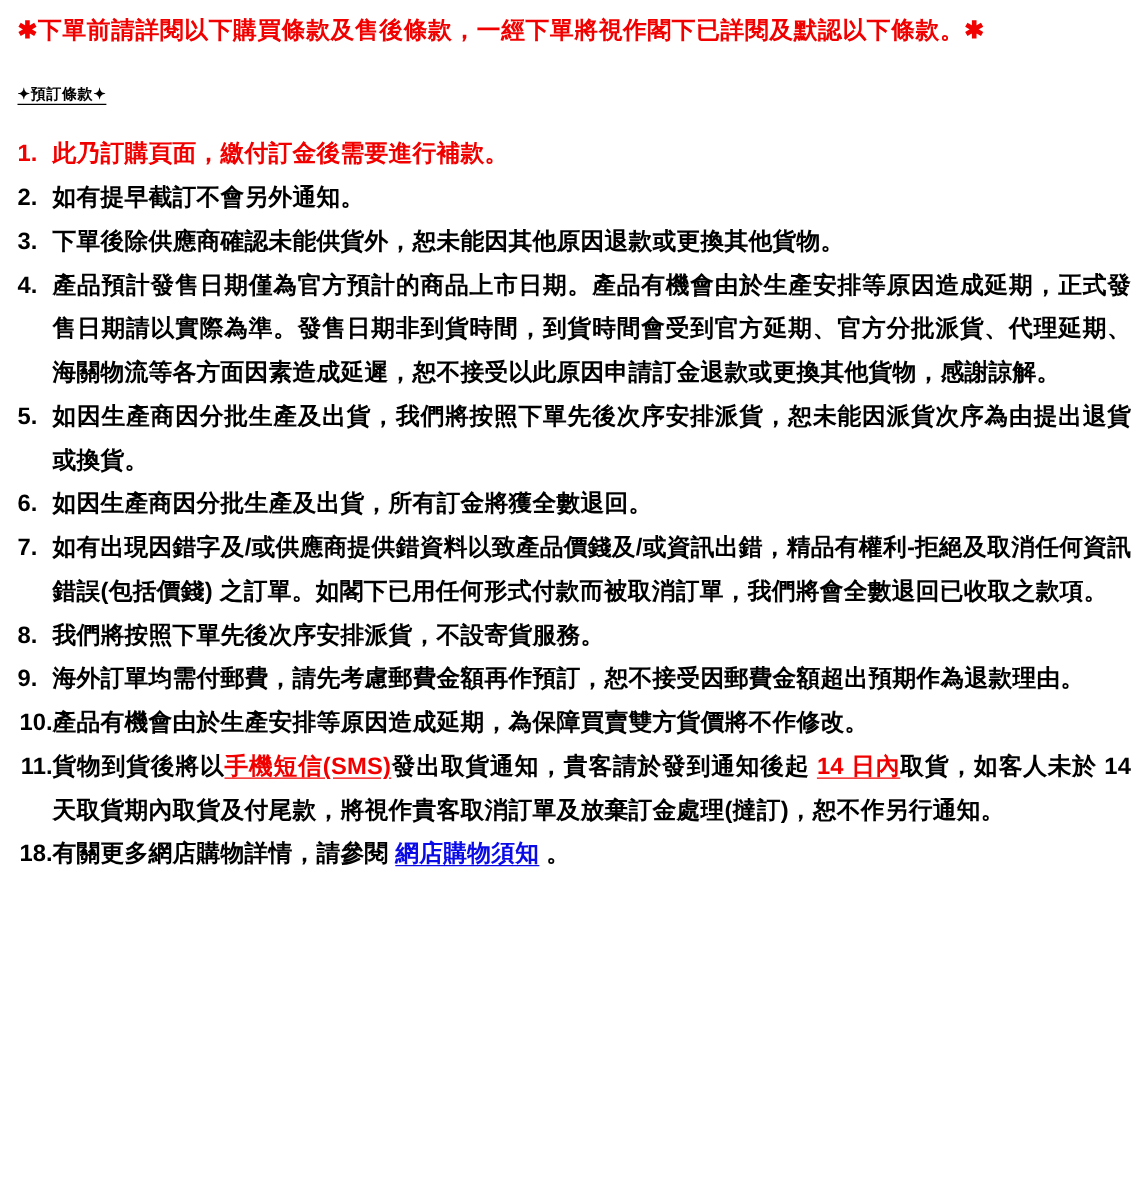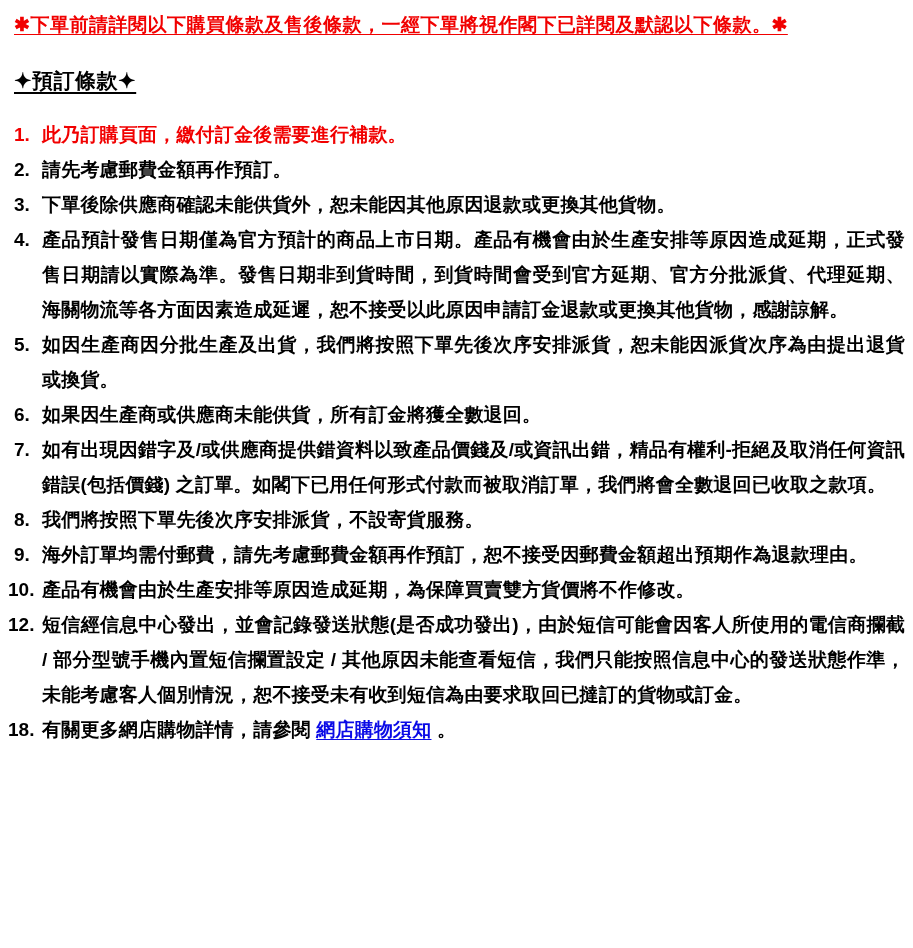--- a/index.html
+++ b/index.html
@@ -10,49 +10,48 @@
     font-family: "Liberation Sans", sans-serif;
     font-weight: 700;
     color: #000000;
   }
   .doc { padding: 12px 0 16px 0; }
 
   .notice {
     font-size: 19px;
     line-height: 25px;
     color: var(--red, #f10000);
-    text-decoration: underline;
     text-underline-offset: 3px;
     margin: 0 14px 0 14px;
     letter-spacing: 0.5px;
   }
 
   .section-title {
     display: inline-block;
-    font-size: 21px;
+    font-size: 12px;
     margin: 30px 0 0 14px;
     text-decoration: underline;
     text-underline-offset: 4px;
     letter-spacing: 0.5px;
   }
 
   .terms { margin-top: 22px; }
 
   .term-item {
     display: flex;
     align-items: flex-start;
     font-size: 19px;
     line-height: 35px;
   }
   .num {
     flex: 0 0 42px;
     padding-left: 14px;
     white-space: nowrap;
   }
-  .term-item.wide .num { padding-left: 8px; }
+  .term-item.wide .num { padding-left: 8px; text-align: right; }
   .txt {
     flex: 1;
     text-align: justify;
     padding-right: 8px;
     letter-spacing: 0.2px;
   }
   .term-item.red { color: var(--red, #f10000); }
 
   .red-u {
     color: var(--red, #f10000);
@@ -73,56 +72,56 @@
 
   <div class="section-title">✦預訂條款✦</div>
 
   <div class="terms">
       <div class="term-item red">
         <span class="num">1.</span>
         <span class="txt">此乃訂購頁面，繳付訂金後需要進行補款。</span>
       </div>
       <div class="term-item">
         <span class="num">2.</span>
-        <span class="txt">請先考慮郵費金額再作預訂。</span>
+        <span class="txt">如有提早截訂不會另外通知。</span>
       </div>
       <div class="term-item">
         <span class="num">3.</span>
         <span class="txt">下單後除供應商確認未能供貨外，恕未能因其他原因退款或更換其他貨物。</span>
       </div>
       <div class="term-item">
         <span class="num">4.</span>
         <span class="txt">產品預計發售日期僅為官方預計的商品上市日期。產品有機會由於生產安排等原因造成延期，正式發售日期請以實際為準。發售日期非到貨時間，到貨時間會受到官方延期、官方分批派貨、代理延期、海關物流等各方面因素造成延遲，恕不接受以此原因申請訂金退款或更換其他貨物，感謝諒解。</span>
       </div>
       <div class="term-item">
         <span class="num">5.</span>
         <span class="txt">如因生產商因分批生產及出貨，我們將按照下單先後次序安排派貨，恕未能因派貨次序為由提出退貨或換貨。</span>
       </div>
       <div class="term-item">
         <span class="num">6.</span>
-        <span class="txt">如果因生產商或供應商未能供貨，所有訂金將獲全數退回。</span>
+        <span class="txt">如因生產商因分批生產及出貨，所有訂金將獲全數退回。</span>
       </div>
       <div class="term-item">
         <span class="num">7.</span>
         <span class="txt">如有出現因錯字及/或供應商提供錯資料以致產品價錢及/或資訊出錯，精品有權利-拒絕及取消任何資訊錯誤(包括價錢) 之訂單。如閣下已用任何形式付款而被取消訂單，我們將會全數退回已收取之款項。</span>
       </div>
       <div class="term-item">
         <span class="num">8.</span>
         <span class="txt">我們將按照下單先後次序安排派貨，不設寄貨服務。</span>
       </div>
       <div class="term-item">
         <span class="num">9.</span>
         <span class="txt">海外訂單均需付郵費，請先考慮郵費金額再作預訂，恕不接受因郵費金額超出預期作為退款理由。</span>
       </div>
       <div class="term-item wide">
         <span class="num">10.</span>
         <span class="txt">產品有機會由於生產安排等原因造成延期，為保障買賣雙方貨價將不作修改。</span>
       </div>
       <div class="term-item wide">
-        <span class="num">12.</span>
-        <span class="txt">短信經信息中心發出，並會記錄發送狀態(是否成功發出)，由於短信可能會因客人所使用的電信商攔截 / 部分型號手機內置短信攔置設定 / 其他原因未能查看短信，我們只能按照信息中心的發送狀態作準，未能考慮客人個別情況，恕不接受未有收到短信為由要求取回已撻訂的貨物或訂金。</span>
+        <span class="num">11.</span>
+        <span class="txt">貨物到貨後將以<span class="red-u">手機短信(SMS)</span>發出取貨通知，貴客請於發到通知後起 <span class="red-u">14 日內</span>取貨，如客人未於 14 天取貨期內取貨及付尾款，將視作貴客取消訂單及放棄訂金處理(撻訂)，恕不作另行通知。</span>
       </div>
       <div class="term-item wide">
         <span class="num">18.</span>
         <span class="txt">有關更多網店購物詳情，請參閱 <a class="link" href="#">網店購物須知</a> 。</span>
       </div>
     </div>
 </div>
 
 </body></html>

